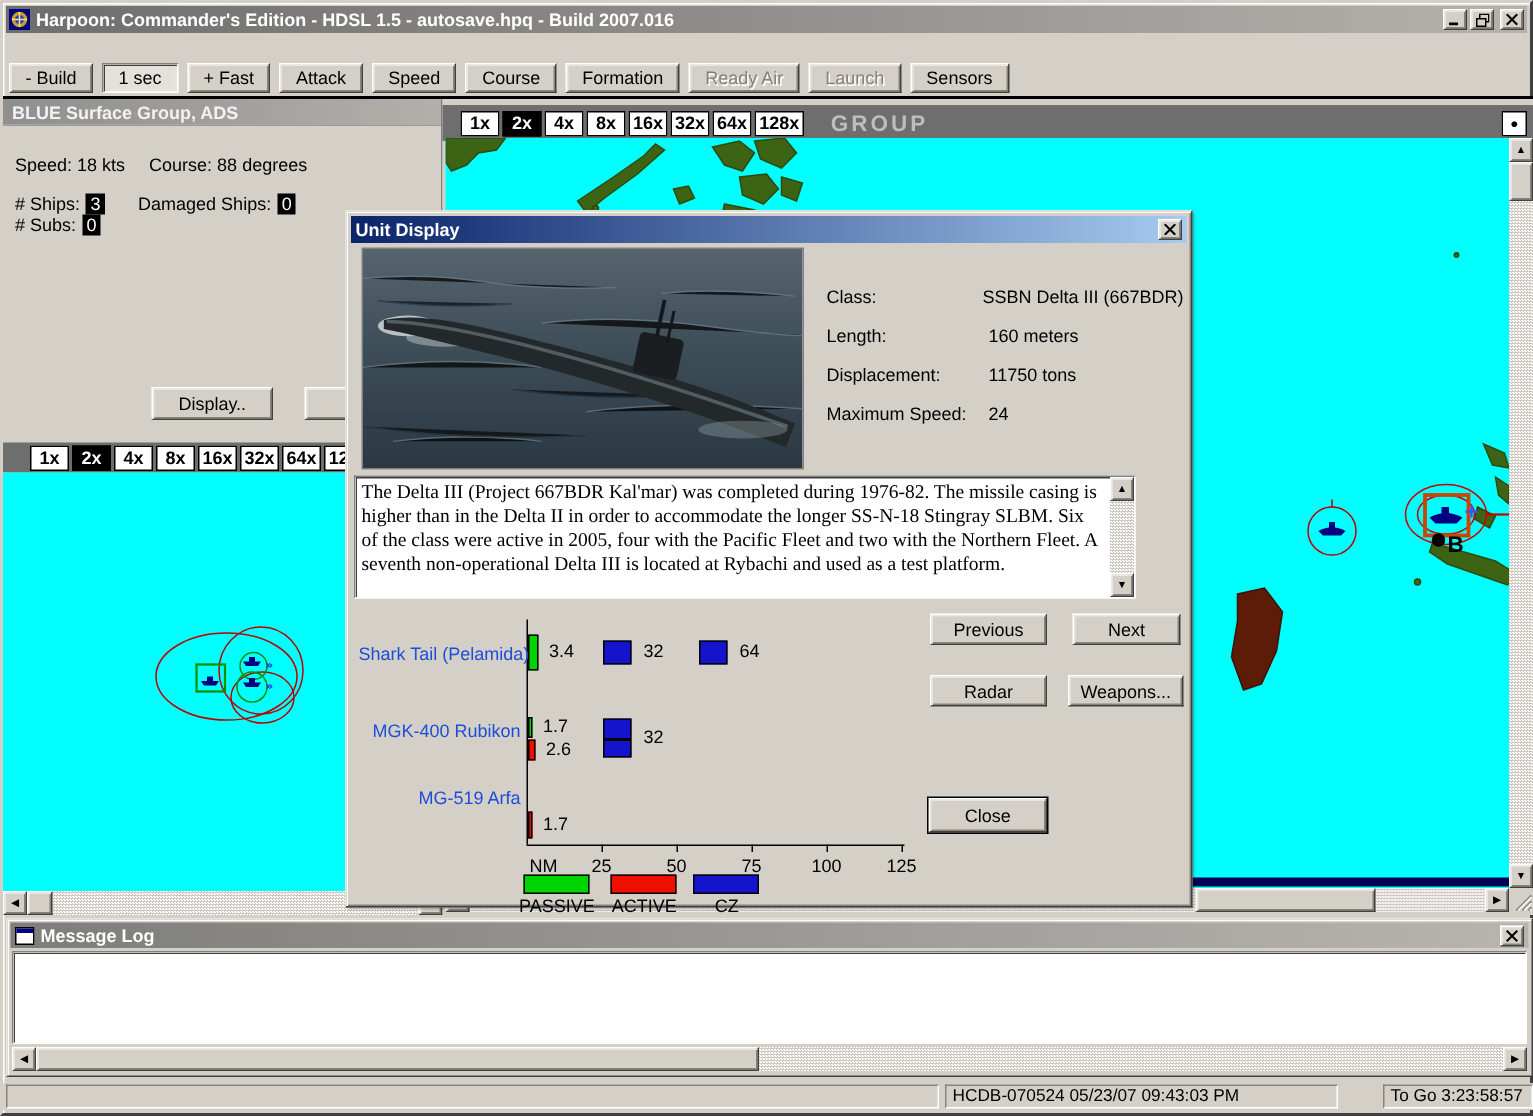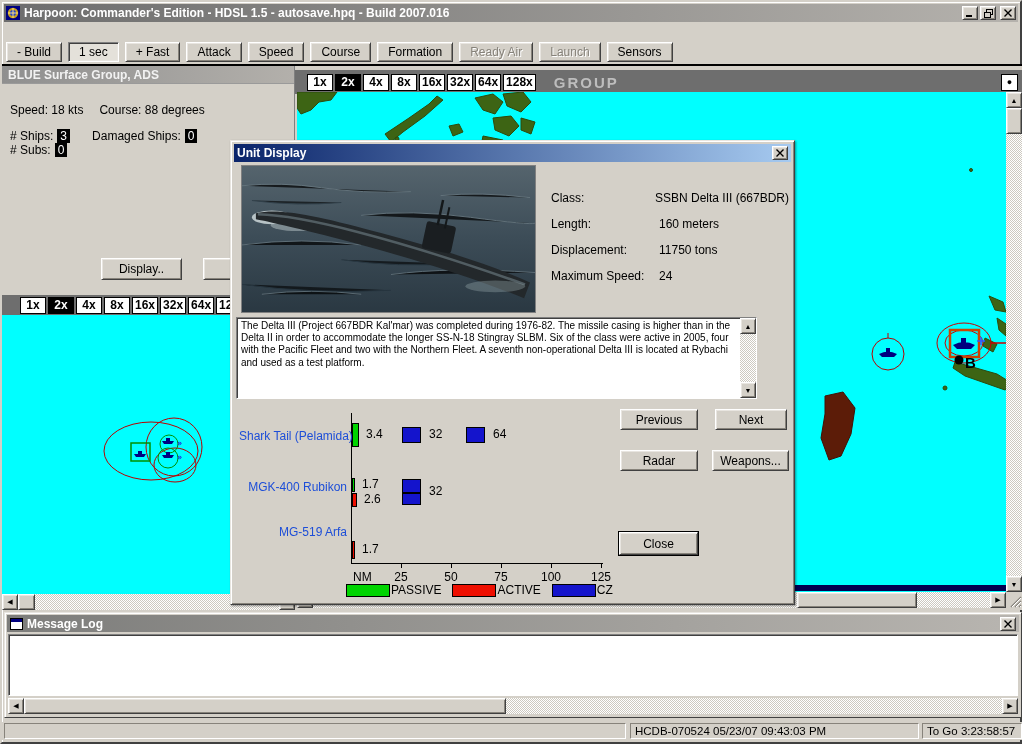--- a/index.html
+++ b/index.html
@@ -69,34 +69,34 @@
   #unit-dialog-title { position:absolute; left:3px; top:3px; right:3px; height:18px;
                        background:linear-gradient(90deg,#0a246a,#a6caf0); color:#fff; font-weight:bold; font-size:12px;
                        display:flex; align-items:center; padding:0 3px; }
   #unit-photo { position:absolute; left:10px; top:24px; width:295px; height:148px; border:1px solid #808080; }
   #stats-list { position:absolute; left:320px; top:44px; width:238px; font-size:12px; }
   .stat-row { display:flex; height:26px; align-items:center; }
   .stat-label { width:108px; color:#000; }
   .stat-value { color:#000; white-space:nowrap; }
   #description-box { position:absolute; left:5px; top:176px; width:521px; height:82px; background:#fff;
                      border:1px solid; border-color:#808080 #fff #fff #808080;
-                     box-shadow:inset 1px 1px 0 #404040; font-size:10px; line-height:1.22; color:#000;
-                     padding:2px 20px 2px 4px; }
+                     box-shadow:inset 1px 1px 0 #404040; font-size:13px; line-height:1.22; color:#000;
+                     padding:2px 20px 2px 4px;font-family:Liberation Serif, serif; }
   #desc-scroll { position:absolute; left:509px; top:177px; width:16px; height:80px; }
   .dlg-btn { position:absolute; height:21px; }
 
   
   #sonar-chart { position:absolute; left:8px; top:272px; width:400px; height:192px; font-size:12px; }
   .ch-line { position:absolute; background:#000; }
   .ch-label { position:absolute; text-align:right; color:#1d4ed8; white-space:nowrap; }
   .ch-bar { position:absolute; border:1px solid #000; }
   .ch-val { position:absolute; color:#000; }
   .ch-tick-label { position:absolute; width:26px; text-align:center; color:#000; }
   #chart-legend { position:absolute; left:107px; top:170px; display:flex; align-items:center; gap:11px; }
-  .legend-item { display:flex; align-items:center; gap:1px; }
+  .legend-item { display:flex; align-items:center; gap:1px;flex-direction:column; }
   .legend-swatch { width:44px; height:13px; border:1px solid #000; }
   .legend-label { font-size:12px; color:#000; }
 
   
   #message-log { position:absolute; left:2px; top:610px; width:1018px; height:106px; background:#d4d0c8;
                  border:1px solid; border-color:#e8e5e0 #404040 #404040 #e8e5e0; box-shadow: inset 1px 1px 0 #fff; }
   #message-log-title { position:absolute; left:2px; top:2px; right:2px; height:17px;
                        background:linear-gradient(90deg,#7d7d7b,#b8b5b0); color:#fff; font-weight:bold; font-size:12px;
                        display:flex; align-items:center; padding:0 3px; gap:4px; }
   #message-log-body { position:absolute; left:3px; top:21px; width:1010px; height:62px; background:#fff;
@@ -443,17 +443,17 @@
     <div id="message-log-body"></div>
     <div id="message-log-hscroll" class="dither">
       <div class="sb-btn" style="left:0; top:0;">◀</div>
       <div class="btn3d" style="position:absolute; left:16px; top:0; width:482px; height:16px;"></div>
       <div class="sb-btn" style="right:0; top:0;">▶</div>
     </div>
   </div>
 
   <div id="status-bar">
     <div class="status-cell" style="left:2px; width:622px;"></div>
-    <div class="status-cell" style="left:628px; width:289px;">HCDB-070524 05/23/07 09:43:03 PM</div>
+    <div class="status-cell" style="left:628px; width:262px;">HCDB-070524 05/23/07 09:43:03 PM</div>
     <div class="status-cell" style="left:920px; width:100px;">To Go 3:23:58:57</div>
   </div>
 
 </div>
 
 </body></html>

